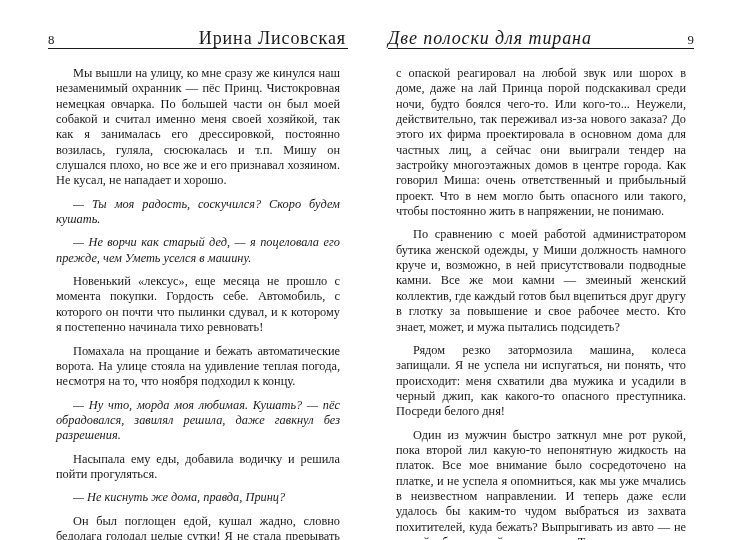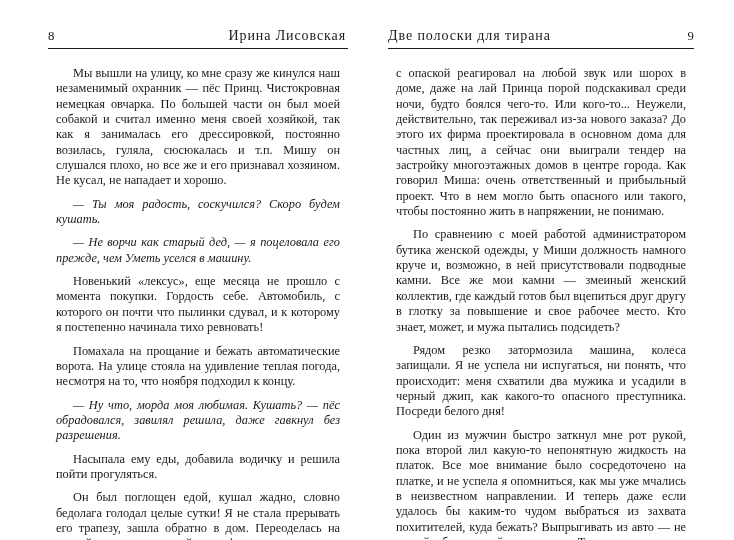--- a/index.html
+++ b/index.html
@@ -48,30 +48,31 @@
   .running-head.left-head .folio {
     order: 0;
     letter-spacing: 0;
   }
   .running-head.left-head .title {
     order: 1;
     padding-right: 2px;
   }
   .running-head.right-head .title {
     order: 0;
+    font-style: italic;
   }
   .running-head.right-head .folio {
     order: 1;
     letter-spacing: 0;
   }
   .folio {
     font-size: 12.8px;
   }
   .title {
-    font-size: 14px;
+    font-size: 18px;
   }
   .body-text {
     margin-top: 17px;
     font-size: 12.35px;
     line-height: 15.35px;
     text-align: justify;
     text-justify: inter-word;
     hyphens: manual;
   }
   .body-text p {
@@ -94,20 +95,21 @@
       <span class="title">Ирина Лисовская</span>
     </div>
     <div class="body-text">
       <p>Мы вышли на улицу, ко мне сразу же кинулся наш незаменимый охранник — пёс Принц. Чистокровная немецкая овчарка. По большей части он был моей собакой и считал именно меня своей хозяйкой, так как я занималась его дрессировкой, постоянно возилась, гуляла, сюсюкалась и т.п. Мишу он слушался плохо, но все же и его признавал хозяином. Не кусал, не нападает и хорошо.</p>
       <p class="dash">— Ты моя радость, соскучился? Скоро будем кушать.</p>
       <p class="dash">— Не ворчи как старый дед, — я поцеловала его прежде, чем Уметь уселся в машину.</p>
       <p>Новенький «лексус», еще месяца не прошло с момента покупки. Гордость себе. Автомобиль, с которого он почти что пылинки сдувал, и к которому я постепенно начинала тихо ревновать!</p>
       <p>Помахала на прощание и бежать автоматические ворота. На улице стояла на удивление теплая погода, несмотря на то, что ноября подходил к концу.</p>
       <p class="dash">— Ну что, морда моя любимая. Кушать? — пёс обрадовался, завилял решила, даже гавкнул без разрешения.</p>
       <p>Насыпала ему еды, добавила водичку и решила пойти прогуляться.</p>
+      <p class="dash">— Не киснуть же дома, правда, Принц?</p>
       <p>Он был поглощен едой, кушал жадно, словно бедолага голодал целые сутки! Я не стала прерывать его трапезу, зашла обратно в дом. Переоделась на случай, если надумаю зайти в кафешку.</p>
 
     </div>
   </div>
 
   <div class="page page-right">
     <div class="running-head right-head">
       <span class="title">Две полоски для тирана</span>
       <span class="folio">9</span>
     </div>

